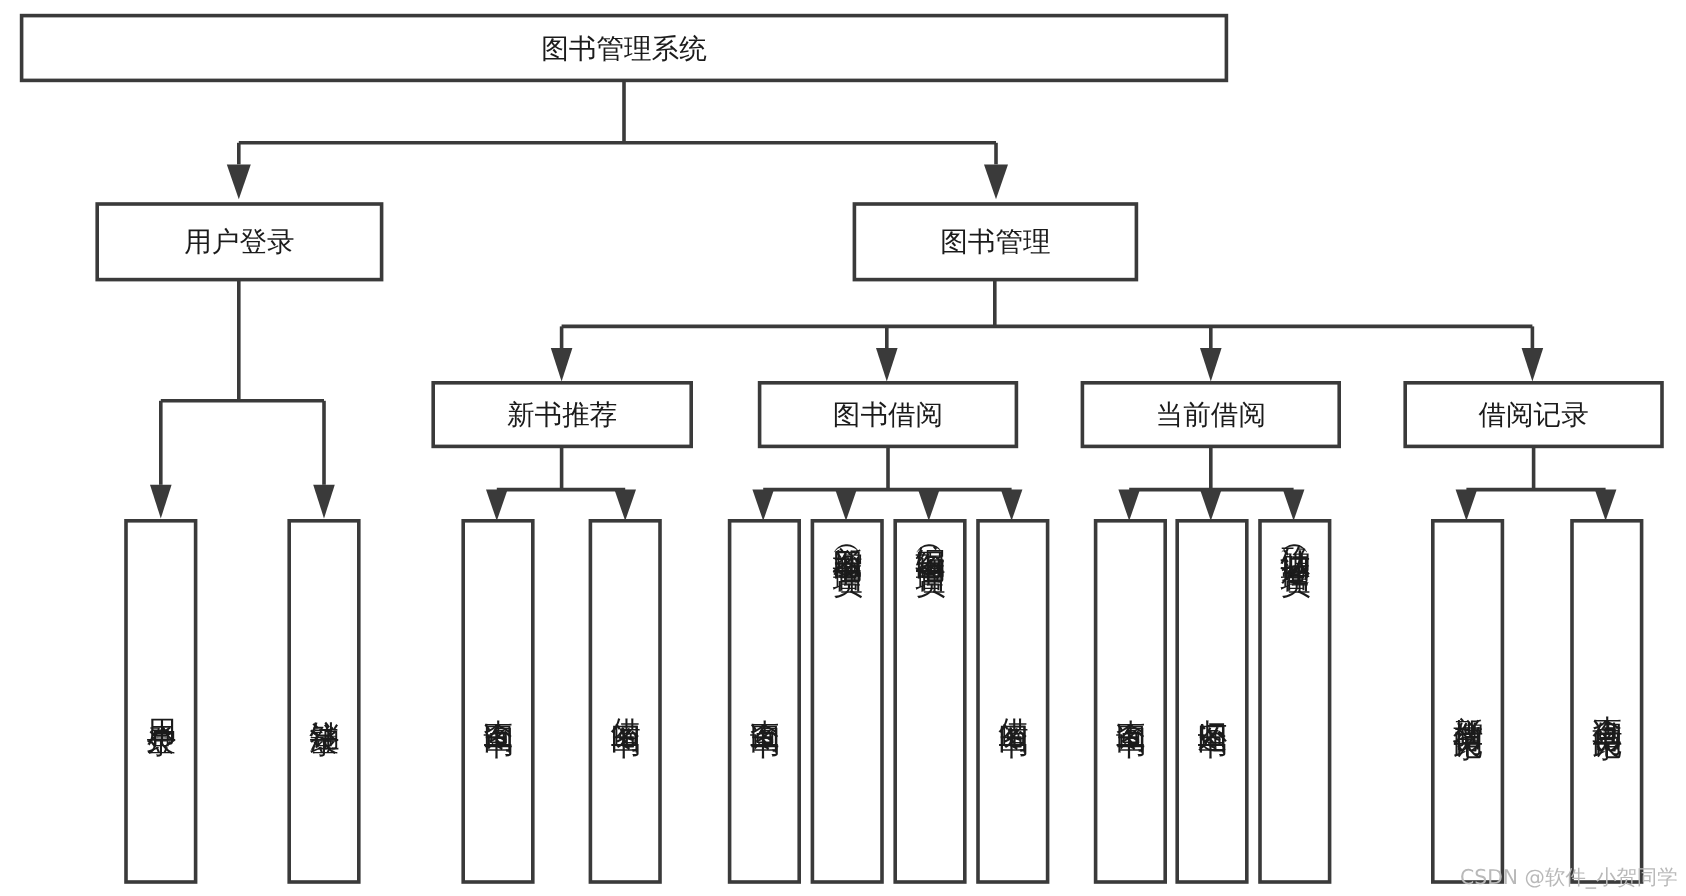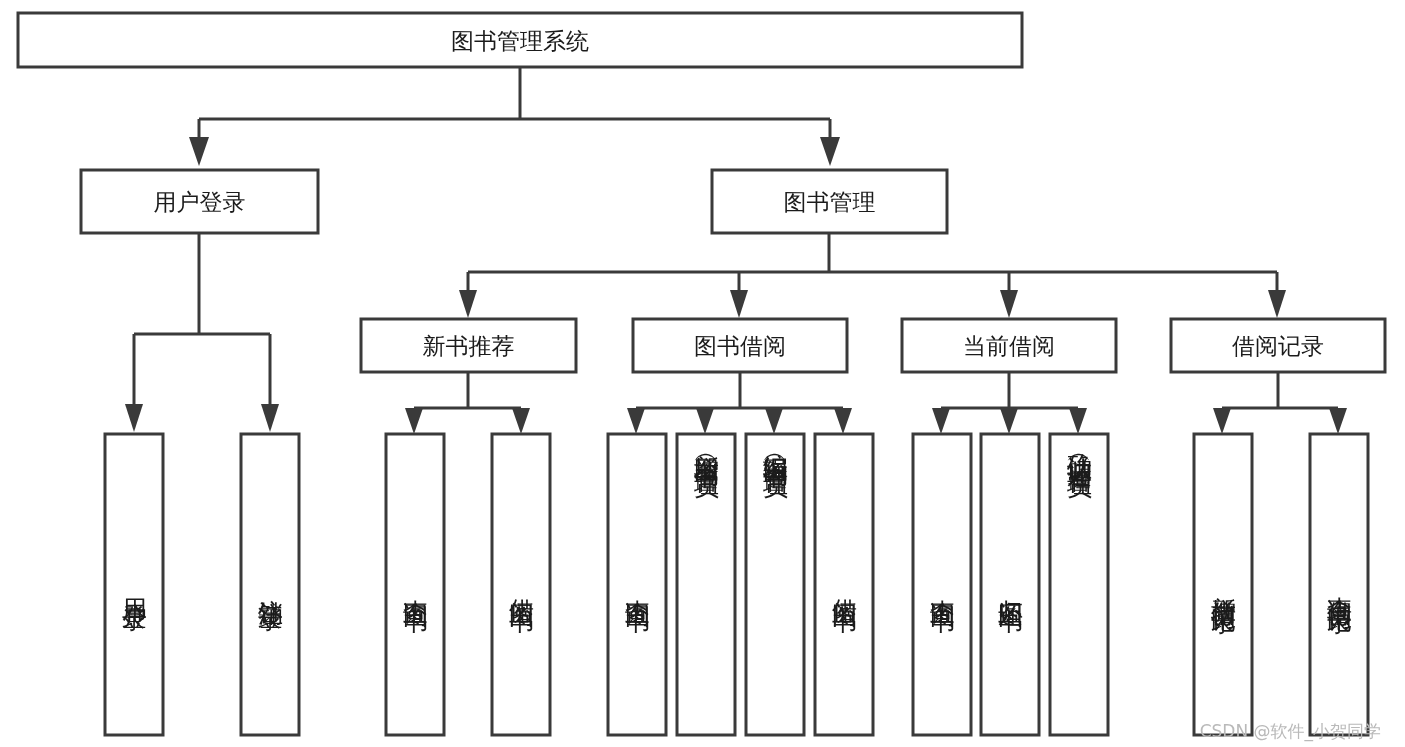--- a/index.html
+++ b/index.html
@@ -59,21 +59,21 @@
     text-orientation: upright;
     font-family: "DejaVu Sans", "Liberation Sans", sans-serif;
     font-size: 25px;
     line-height: 1.12;
     letter-spacing: 3px;
     color: #1b1b1b;
     white-space: nowrap;
   }
   #watermark {
     position: absolute;
-    right: 24px;
+    right: 7px;
     bottom: 4px;
     font-family: "DejaVu Sans", "Liberation Sans", sans-serif;
     font-size: 17px;
     color: #b9b9b9;
     white-space: nowrap;
     pointer-events: none;
   }
 </style>
 </head>
 <body>

